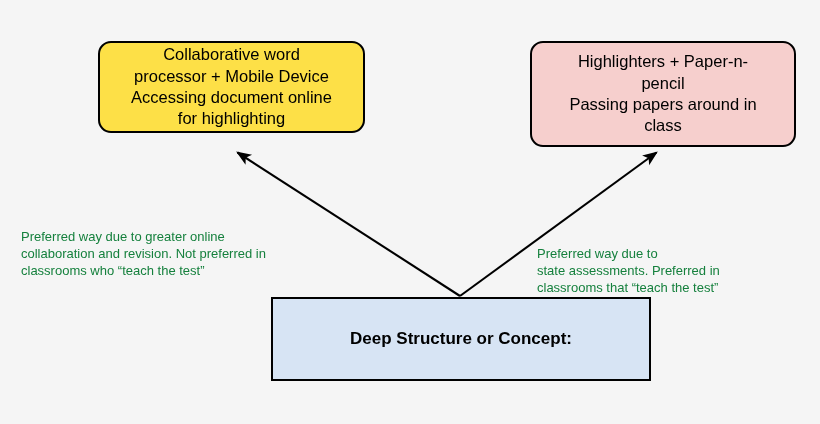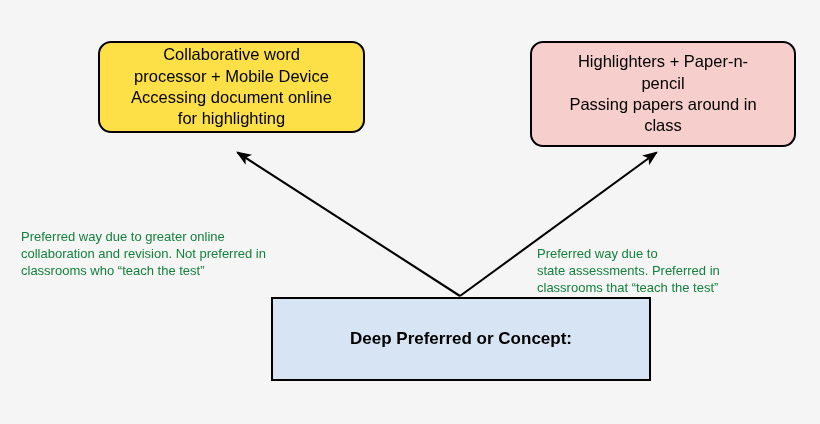--- a/index.html
+++ b/index.html
@@ -136,21 +136,21 @@
 
   <div class="node" id="node-paper">
     <span class="node-text">Highlighters + Paper-n-
 pencil
 Passing papers around in
 class</span>
   </div>
 
   <div class="node" id="node-deep">
     <div>
-      <span class="node-title">Deep Preferred or Concept:</span>
+      <span class="node-title">Deep Structure or Concept:</span>
     </div>
   </div>
 
   <div class="annotation" id="annotation-left">Preferred way due to greater online
 collaboration and revision. Not preferred in
 classrooms who “teach the test”</div>
 
   <div class="annotation" id="annotation-right">Preferred way due to
 state assessments. Preferred in
 classrooms that “teach the test”</div>

